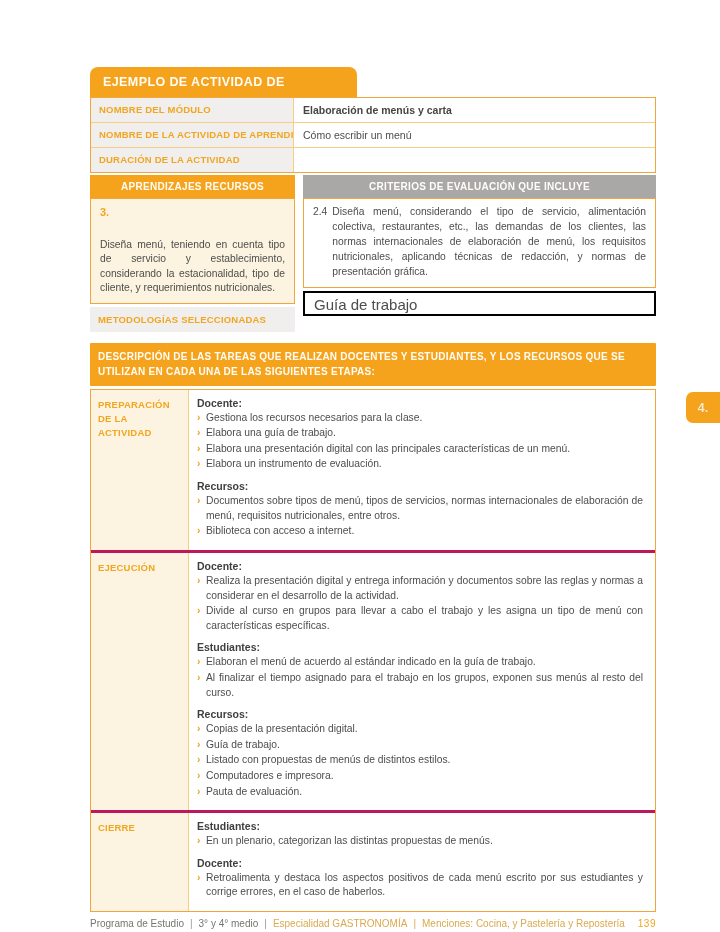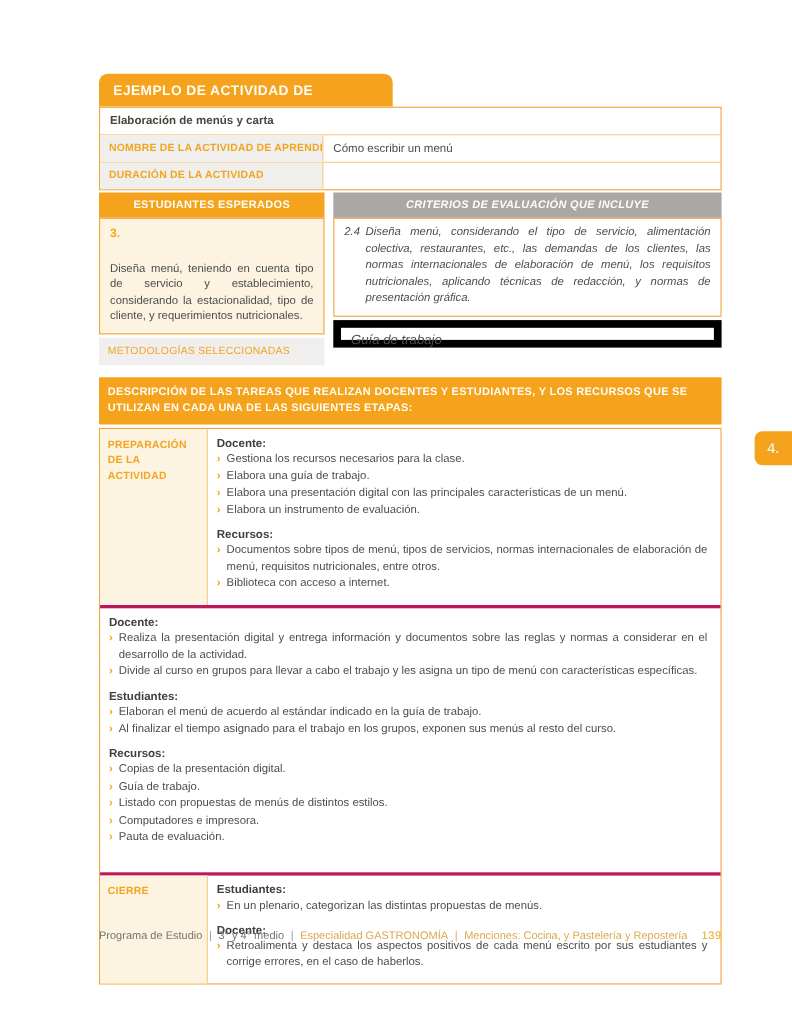--- a/index.html
+++ b/index.html
@@ -31,44 +31,44 @@
     letter-spacing:.2px;line-height:24px;padding-left:8px;
     border-right:1px solid #F7CD84;
     white-space:nowrap;overflow:hidden;
   }
   .info-value{flex:1;font-size:10.5px;line-height:24px;padding-left:9px;color:#4D4D4B;}
   .info-value.bold{font-weight:bold;color:#454543;}
 
   
   .learn-grid{display:flex;gap:8px;margin-top:2px;}
   .learn-col-left{width:205px;flex:0 0 205px;display:flex;flex-direction:column;}
-  .learn-col-right{flex:1;display:flex;flex-direction:column;font-style:italic;}
+  .learn-col-right{flex:1;display:flex;flex-direction:column;}
   .learn-header{
     height:23px;line-height:23px;text-align:center;
     color:#FFFDF6;font-weight:bold;font-size:10px;letter-spacing:.3px;
   }
   .learn-header.orange{background:#F5A21C;}
   .learn-header.gray{background:#A9A8A6;}
   .learn-cell{
     border:1px solid #F0A63A;box-sizing:border-box;min-height:88px;
     padding:6px 9px 7px 9px;font-size:10.3px;color:#4D4D4B;
   }
   .learn-cell.cream{background:#FCF4E1;}
   .expected-number{color:#F2A51F;font-weight:bold;font-size:11px;margin:1px 0 2px;}
   .expected-text{text-align:justify;line-height:1.4;margin-top:20px;}
   .criteria{display:flex;line-height:1.45;}
   .criteria-num{flex:0 0 auto;margin-right:5px;}
   .criteria-text{flex:1;text-align:justify;}
   .method-cell{margin-top:3px;height:25px;box-sizing:border-box;}
   .method-label{
-    background:#F0EFED;color:#F2A51F;font-weight:normal;font-size:9.5px;
+    background:#F0EFED;color:#F2A51F;font-weight:bold;font-size:9.5px;
     letter-spacing:.2px;line-height:25px;padding-left:8px;white-space:nowrap;
   }
   .method-value{
-    border:7px solid #000000;font-size:12px;color:#4D4D4B;
+    border:2px solid #000000;font-size:15px;color:#4D4D4B;
     line-height:23px;padding-left:9px;background:#fff;
   }
 
   
   .desc-band{
     margin-top:11px;background:#F5A21C;color:#FFFDF6;
     font-weight:bold;font-size:10px;letter-spacing:.25px;line-height:1.5;
     padding:6px 14px 7px 8px;box-sizing:border-box;border-radius:1px;
   }
 
@@ -95,54 +95,55 @@
   
   .side-tab{
     position:absolute;right:0;top:392px;width:34px;height:31px;
     background:#F5A21C;border-radius:7px 0 0 7px;
     color:#FCEBC8;font-weight:bold;font-size:13px;line-height:31px;text-align:center;
     text-shadow:0 0 1px rgba(160,90,0,.35);
   }
 
   
   .footer{
-    position:absolute;left:90px;top:846px;width:566px;
+    position:absolute;left:90px;top:918px;width:566px;
     display:flex;justify-content:space-between;align-items:baseline;
     font-size:10px;
   }
   .footer-left{white-space:nowrap;}
   .f-gray{color:#76756F;}
   .f-sep-gray{color:#9B9A95;margin:0 6px;}
   .f-tan{color:#DBA94E;}
   .f-sep-tan{color:#DBA94E;margin:0 6px;}
   .page-num{color:#F2A51F;font-size:10px;letter-spacing:.5px;}
 </style>
 </head>
 <body>
 
 <div class="content">
 
   <div class="title-tab">EJEMPLO DE ACTIVIDAD DE APRENDIZAJE</div>
 
   <div class="info-table">
     <div class="info-row">
+      <div class="info-label">NOMBRE DEL MÓDULO</div>
       <div class="info-value bold">Elaboración de menús y carta</div>
     </div>
     <div class="info-row">
       <div class="info-label">NOMBRE DE LA ACTIVIDAD DE APRENDIZAJE</div>
       <div class="info-value">Cómo escribir un menú</div>
     </div>
     <div class="info-row">
       <div class="info-label">DURACIÓN DE LA ACTIVIDAD</div>
     </div>
   </div>
 
   <div class="learn-grid">
     <div class="learn-col-left">
-      <div class="learn-header orange">ESTUDIANTES ESPERADOS</div>
+      <div class="learn-header orange">APRENDIZAJES RECURSOS</div>
       <div class="learn-cell cream">
         <div class="expected-number">3.</div>
         <div class="expected-text">Diseña menú, teniendo en cuenta tipo de servicio y establecimiento, considerando la estacionalidad, tipo de cliente, y requerimientos nutricionales.</div>
       </div>
       <div class="method-cell method-label">METODOLOGÍAS SELECCIONADAS</div>
     </div>
     <div class="learn-col-right">
       <div class="learn-header gray">CRITERIOS DE EVALUACIÓN QUE INCLUYE</div>
       <div class="learn-cell">
         <div class="criteria">
@@ -186,20 +187,21 @@
               <span class="bullet-text">Documentos sobre tipos de menú, tipos de servicios, normas internacionales de elaboración de menú, requisitos nutricionales, entre otros.</span>
             </div>
             <div class="bullet-item">
               <span class="bullet-glyph">›</span>
               <span class="bullet-text">Biblioteca con acceso a internet.</span>
             </div>
           </div>
         </div>
       </div>
       <div class="stage-row r1">
+        <div class="stage-label">EJECUCIÓN</div>
         <div class="stage-content">
           <div class="group">
             <div class="group-title">Docente:</div>
             <div class="bullet-item">
               <span class="bullet-glyph">›</span>
               <span class="bullet-text">Realiza la presentación digital y entrega información y documentos sobre las reglas y normas a considerar en el desarrollo de la actividad.</span>
             </div>
             <div class="bullet-item">
               <span class="bullet-glyph">›</span>
               <span class="bullet-text">Divide al curso en grupos para llevar a cabo el trabajo y les asigna un tipo de menú con características específicas.</span>

